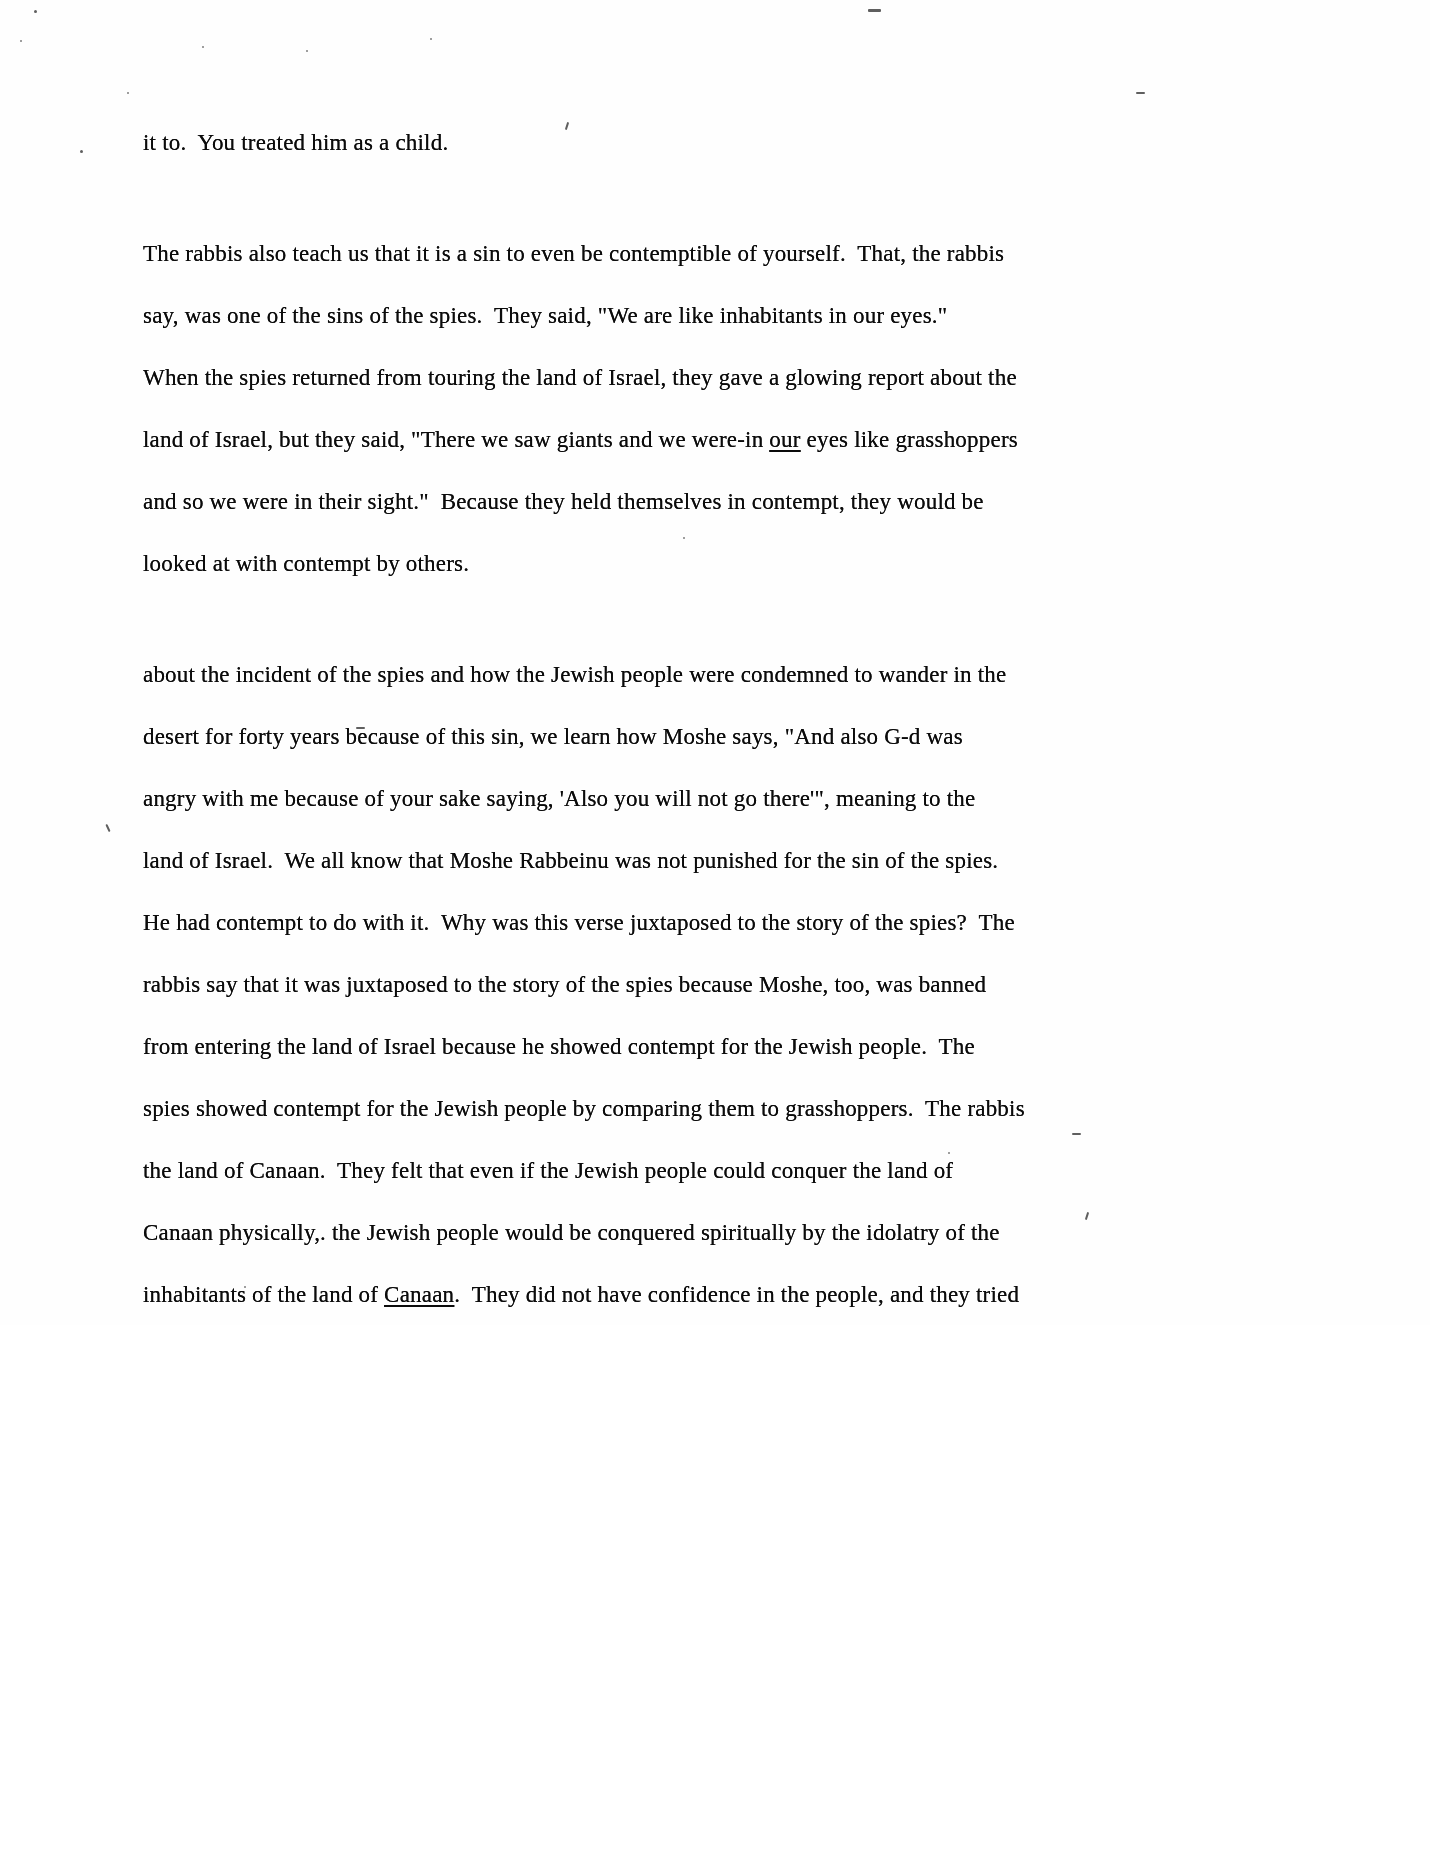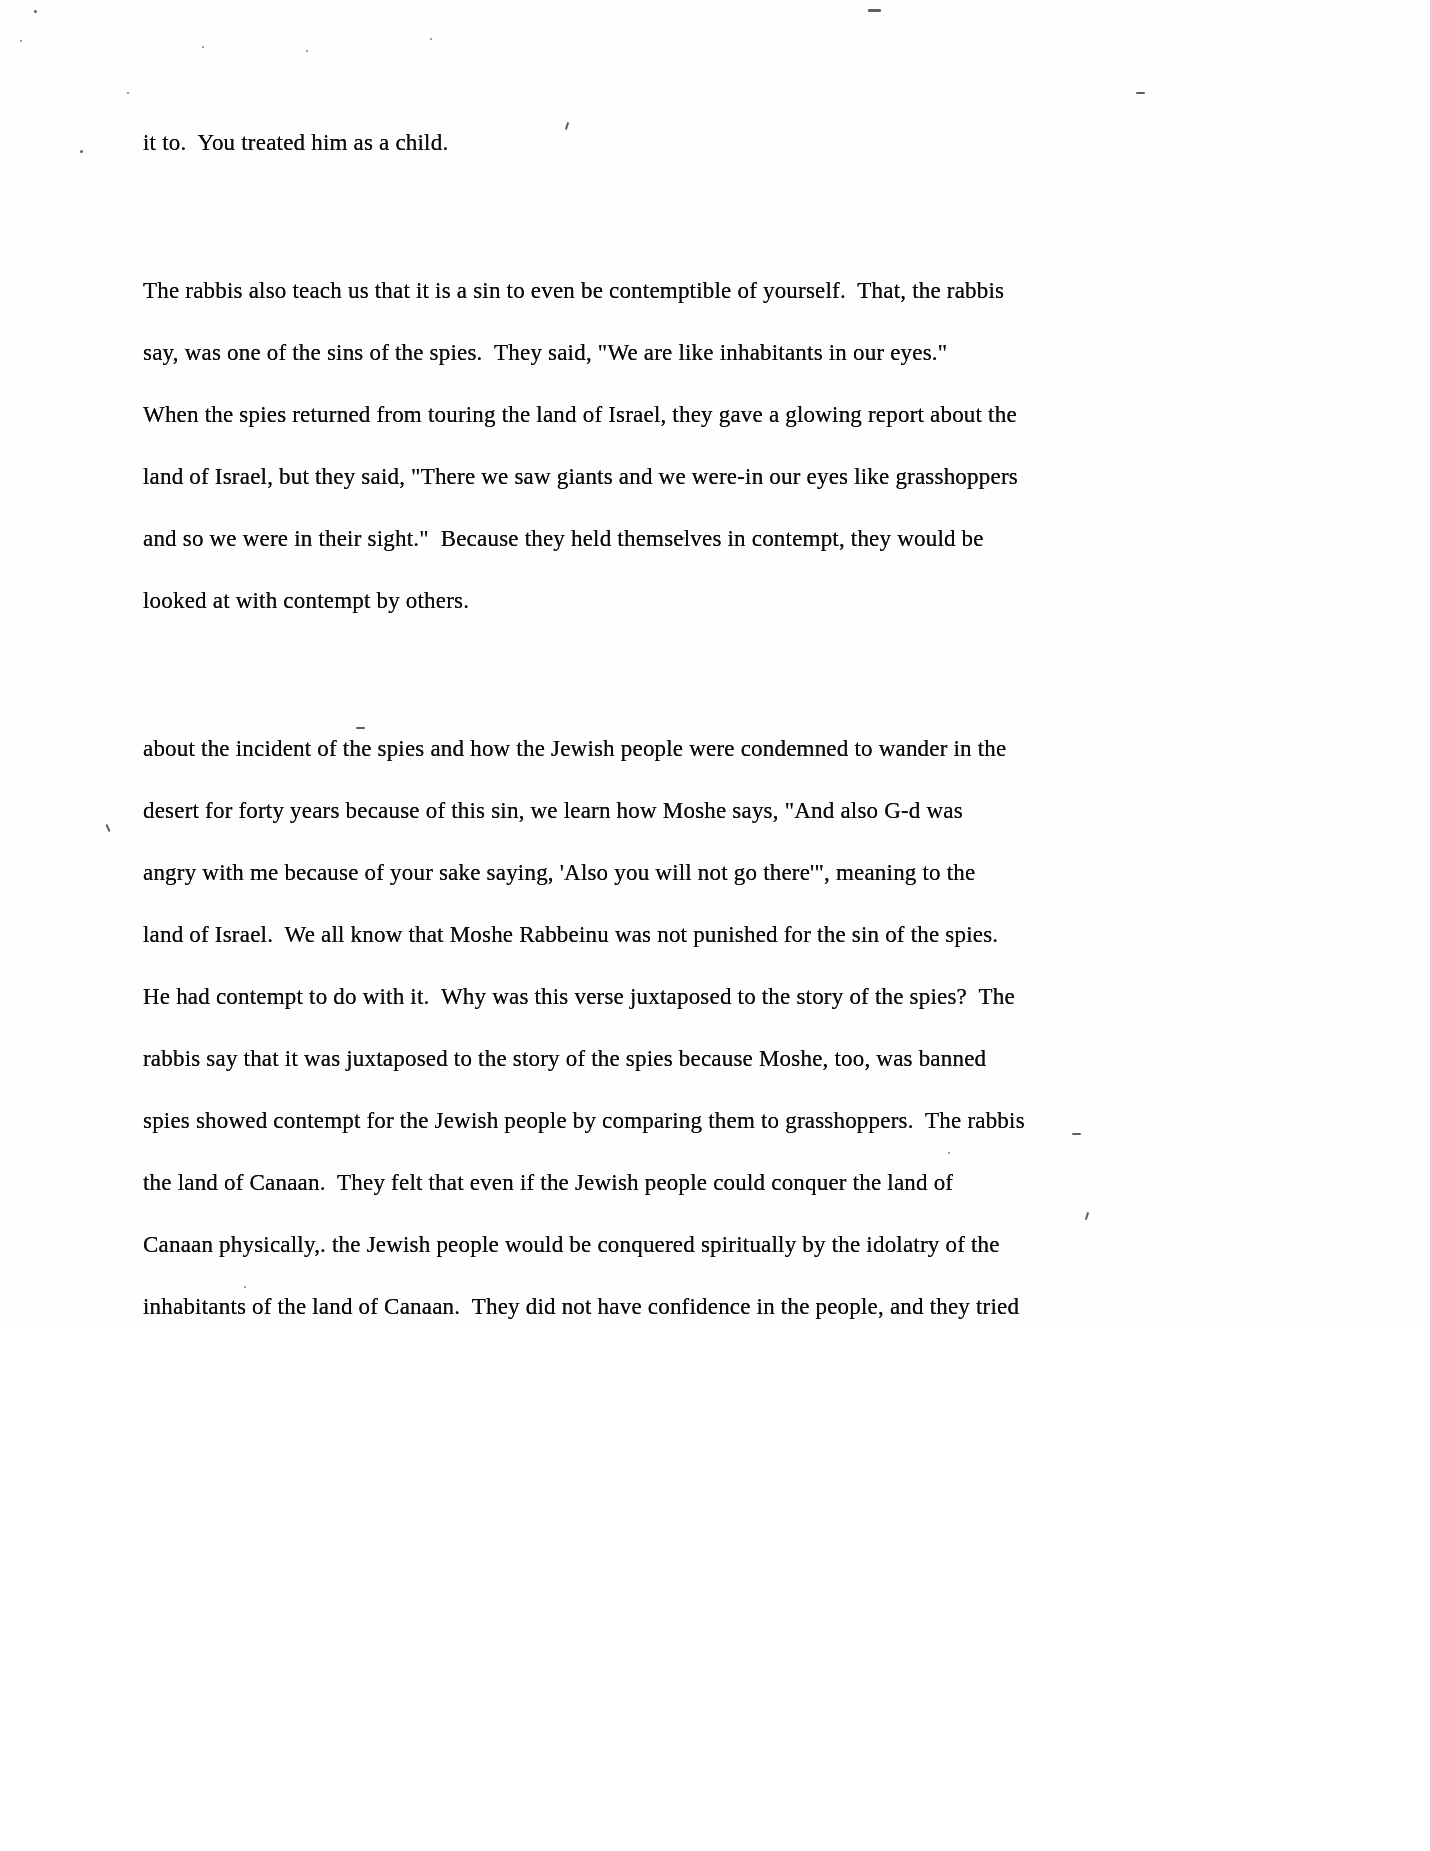--- a/index.html
+++ b/index.html
@@ -15,30 +15,31 @@
     overflow: hidden;
     font-family: "Liberation Serif", serif;
     color: #0b0b0b;
   }
   .text-block {
     position: absolute;
     left: 143px;
     top: 128px;
   }
   .paragraph { margin: 0; }
-  .paragraph + .paragraph { margin-top: 86px; }
+  .paragraph + .paragraph { margin-top: 49px; }
   .line {
     height: 62px;
     font-size: 23px;
     line-height: 30px;
     white-space: pre;
     letter-spacing: 0.2px;
     text-shadow: 0 0 0.6px rgba(0,0,0,0.85);
   }
   .u {
+    text-decoration: underline;
     text-underline-offset: 3px;
     text-decoration-thickness: 2px;
   }
   .page-number {
     position: absolute;
     left: 698px;
     top: 1620px;
     font-size: 24px;
     font-weight: bold;
     text-shadow: 0 0 0.6px rgba(0,0,0,0.85);
@@ -68,20 +69,21 @@
         <div class="line"><span>and so we were in their sight."  Because they held themselves in contempt, they would be</span></div>
         <div class="line"><span>looked at with contempt by others.</span></div>
       </div>
       <div class="paragraph">
         <div class="line"><span>about the incident of the spies and how the Jewish people were condemned to wander in the</span></div>
         <div class="line"><span>desert for forty years because of this sin, we learn how Moshe says, "And also G-d was</span></div>
         <div class="line"><span>angry with me because of your sake saying, 'Also you will not go there'", meaning to the</span></div>
         <div class="line"><span>land of Israel.  We all know that Moshe Rabbeinu was not punished for the sin of the spies.</span></div>
         <div class="line"><span>He had contempt to do with it.  Why was this verse juxtaposed to the story of the spies?  The</span></div>
         <div class="line"><span>rabbis say that it was juxtaposed to the story of the spies because Moshe, too, was banned</span></div>
+        <div class="line"><span>from entering the land of Israel because he showed contempt for the Jewish people.  The</span></div>
         <div class="line"><span>spies showed contempt for the Jewish people by comparing them to grasshoppers.  The rabbis</span></div>
         <div class="line"><span>the land of Canaan.  They felt that even if the Jewish people could conquer the land of</span></div>
         <div class="line"><span>Canaan physically,. the Jewish people would be conquered spiritually by the idolatry of the</span></div>
         <div class="line"><span>inhabitants of the land of </span><span class="u">Canaan</span><span>.  They did not have confidence in the people, and they tried</span></div>
       </div>
     </div>
 
   <div class="page-number">2</div>
 
   <div class="mark dot" style="left:34px;  top:10px;"></div>

